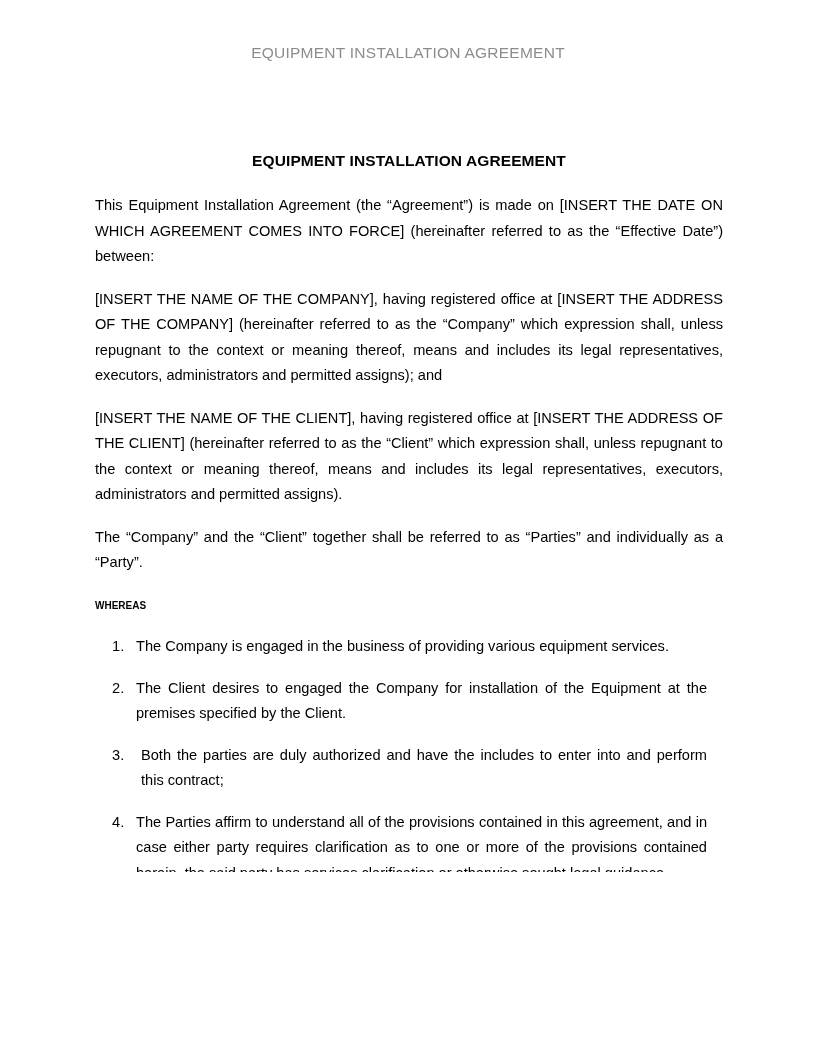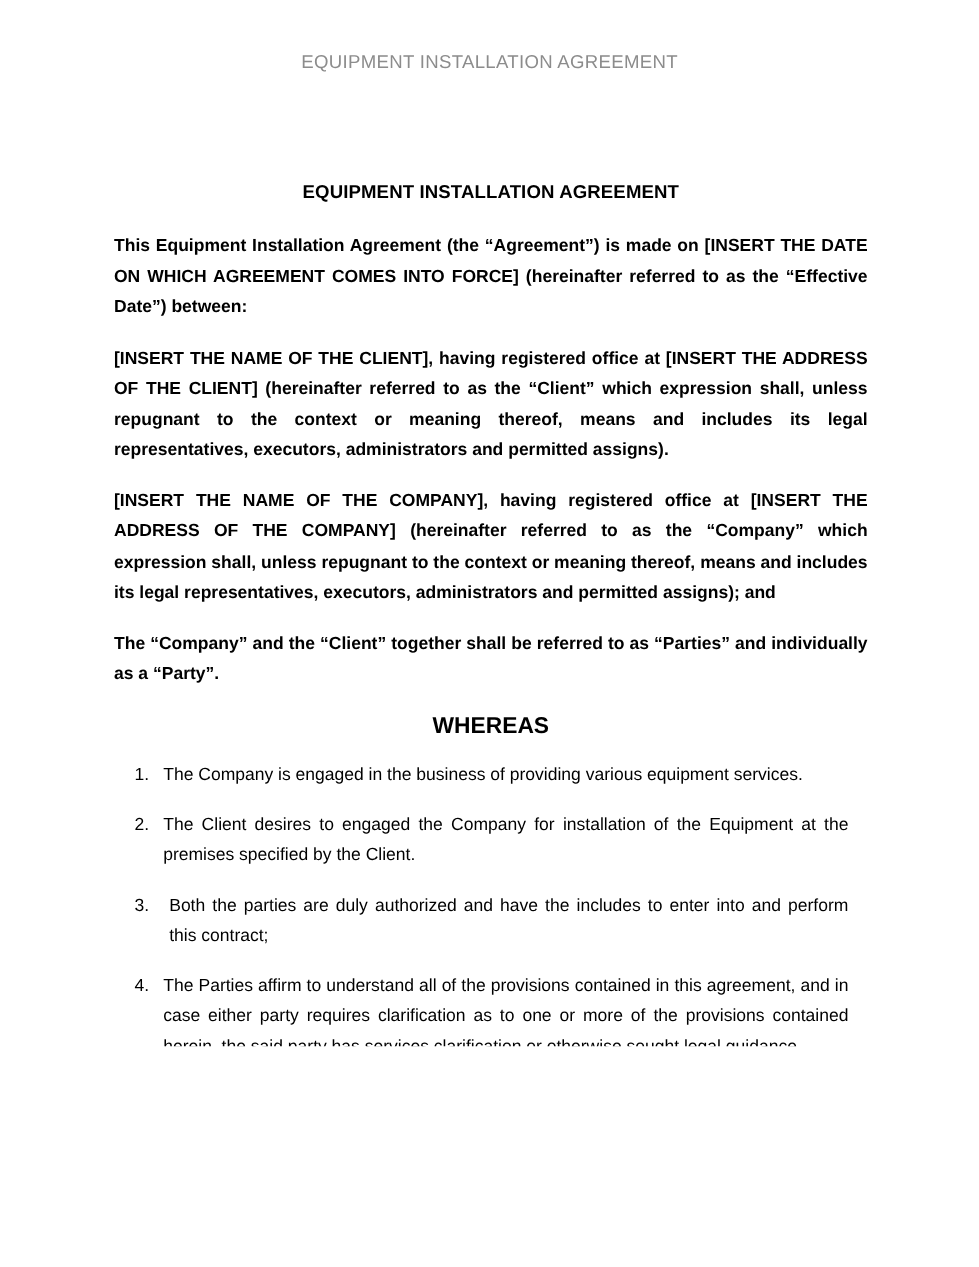--- a/index.html
+++ b/index.html
@@ -49,30 +49,29 @@
   }
 
   p.para {
     margin: 0 0 17px 0;
     font-size: 14.6px;
     line-height: 25.5px;
     text-align: justify;
     text-justify: inter-word;
     color: #000;
     hyphens: none;
-    font-weight: bold;
   }
   p.para:last-child { margin-bottom: 0; }
 
   .whereas {
-    font-size: 19px;
+    font-size: 10px;
     font-weight: bold;
     line-height: 25.5px;
     margin: 0 0 7px 0;
-    text-align: center;
+    text-align: left;
     color: #000;
   }
 
   ol.clauses {
     margin: 0;
     padding: 0;
     list-style: none;
     counter-reset: clause;
   }
   ol.clauses > li {
@@ -129,23 +128,23 @@
 <div class="page">
 
   <div class="doc-header">EQUIPMENT INSTALLATION AGREEMENT</div>
 
   <div class="content">
 
     <div class="doc-title">EQUIPMENT INSTALLATION AGREEMENT</div>
 
     <p class="para">This Equipment Installation Agreement (the “Agreement”) is made on [INSERT THE DATE ON WHICH AGREEMENT COMES INTO FORCE] (hereinafter referred to as the “Effective Date”) between:</p>
 
+    <p class="para">[INSERT THE NAME OF THE COMPANY],  having registered office at [INSERT THE ADDRESS OF THE COMPANY] (hereinafter referred to as the “Company” which expression shall, unless repugnant to the context or meaning thereof, means and includes its legal representatives, executors, administrators and permitted assigns); and</p>
+
     <p class="para">[INSERT THE NAME OF THE CLIENT],  having registered office at [INSERT THE ADDRESS OF THE CLIENT]  (hereinafter referred to as the “Client” which expression shall, unless repugnant to the context or meaning thereof, means and includes its legal representatives, executors, administrators and permitted assigns).</p>
-
-    <p class="para">[INSERT THE NAME OF THE COMPANY],  having registered office at [INSERT THE ADDRESS OF THE COMPANY] (hereinafter referred to as the “Company” which expression shall, unless repugnant to the context or meaning thereof, means and includes its legal representatives, executors, administrators and permitted assigns); and</p>
 
     <p class="para">The “Company” and the “Client” together shall be referred to as “Parties” and individually as a “Party”.</p>
 
     <div class="whereas">WHEREAS</div>
 
     <ol class="clauses">
       <li>The Company is engaged in the business of providing various equipment services.</li>
       <li>The Client desires to engaged the Company for installation of the Equipment at the premises specified by the Client.</li>
       <li class="wide-gap">Both the parties are duly authorized and have the includes to enter into and perform this contract;</li>
       <li>The Parties affirm to understand all of the provisions contained in this agreement, and in case either party requires clarification as to one or more of the provisions contained herein, the said party has services clarification or otherwise sought legal guidance.</li>

